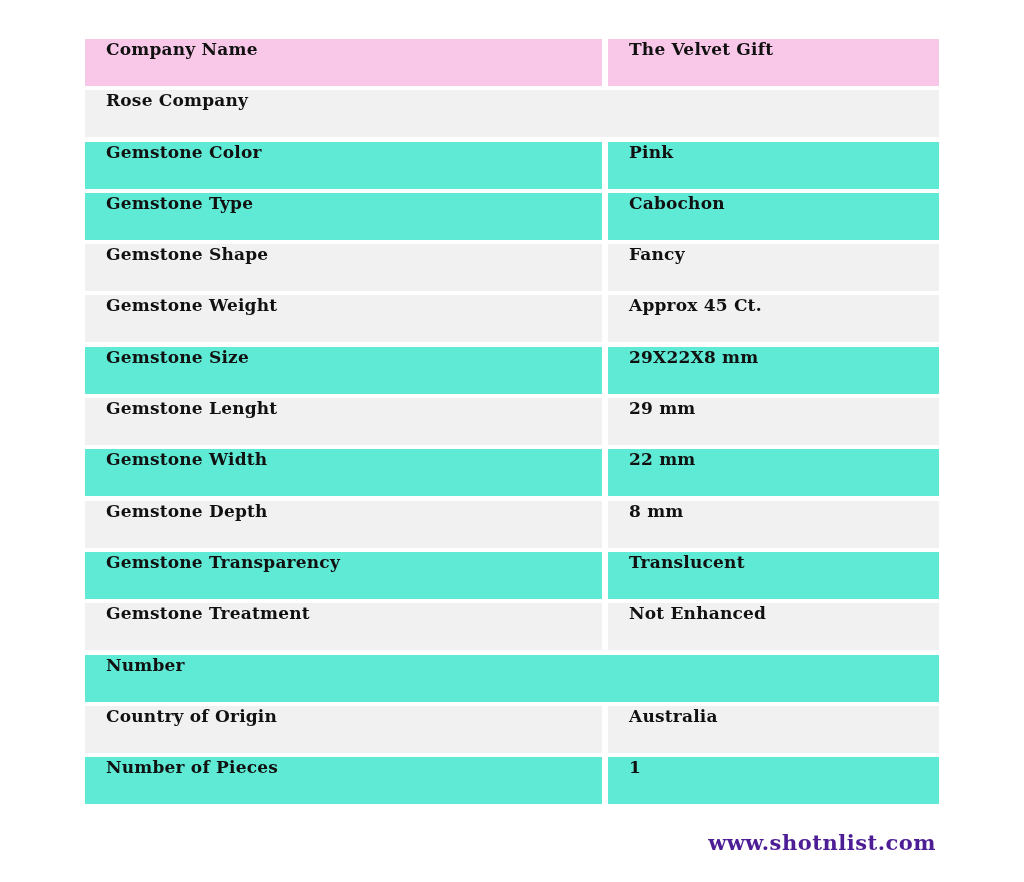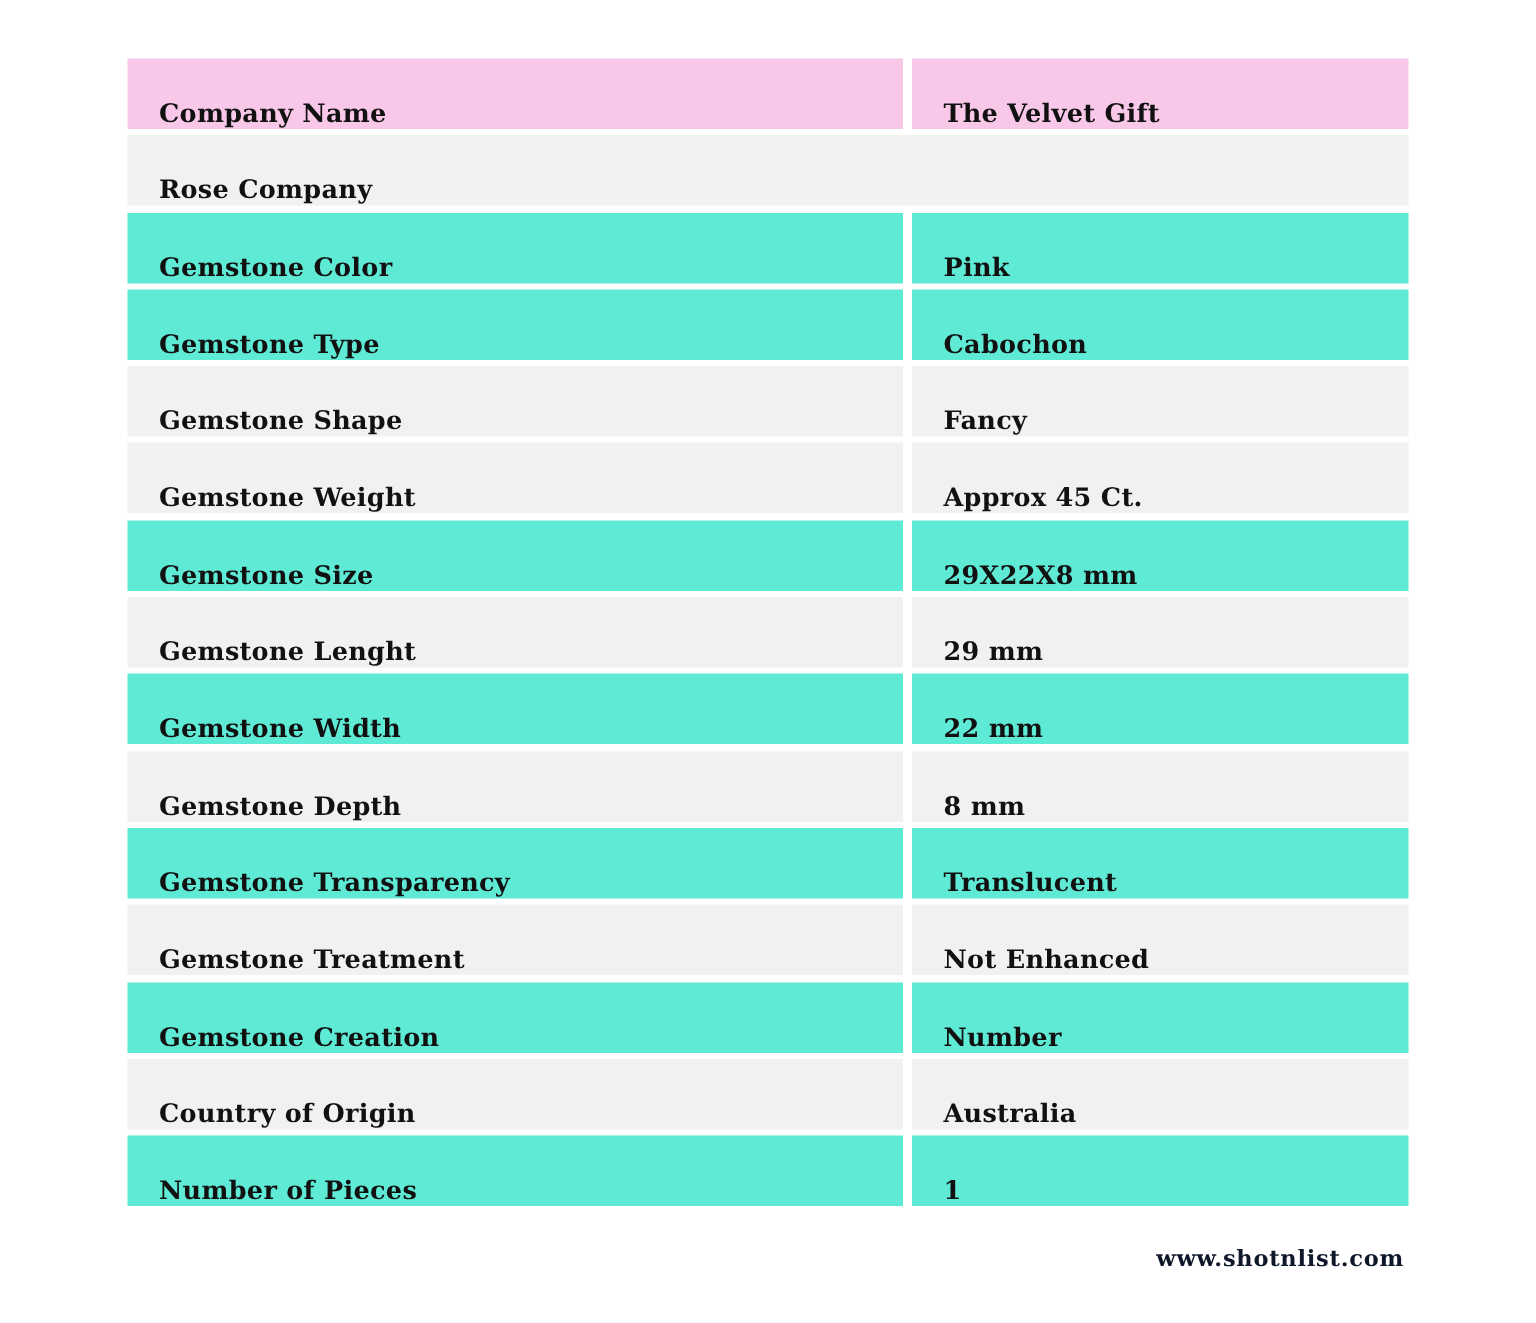--- a/index.html
+++ b/index.html
@@ -17,41 +17,41 @@
     width: 854px;
   }
   .spec-row {
     display: flex;
     column-gap: 6px;
     margin-bottom: 4.3px;
     height: 47px;
   }
   .cell {
     display: flex;
-    align-items: flex-end;
+    align-items: flex-start;
     padding-left: 21px;
     font-weight: bold;
     font-size: 17px;
     color: #111111;
     letter-spacing: 0.2px;
     white-space: nowrap;
     overflow: hidden;
   }
   .cell-label { width: 517px; flex: 0 0 517px; }
   .cell-value { flex: 1 1 auto; }
   .row-pink  .cell { background: #f9c8e8; }
   .row-gray  .cell { background: #f1f1f1; }
   .row-white .cell { background: #5eead4; }
   .watermark {
     position: absolute;
     right: 88px;
     top: 830px;
     font-weight: bold;
-    font-size: 15px;
-    color: #0f172a;
+    font-size: 21px;
+    color: #4c1d95;
     letter-spacing: 0.5px;
   }
 </style>
 </head>
 <body>
 
 <div class="spec-table">
 
   <div class="spec-row row-pink">
     <div class="cell cell-label">
@@ -152,23 +152,20 @@
   <div class="spec-row row-gray">
     <div class="cell cell-label">
         <span>Gemstone Treatment</span>
       </div>
     <div class="cell cell-value">
         <span>Not Enhanced</span>
       </div>
   </div>
 
   <div class="spec-row row-white">
-    <div class="cell cell-label">
-        <span>Gemstone Creation</span>
-      </div>
     <div class="cell cell-value">
         <span>Number</span>
       </div>
   </div>
 
   <div class="spec-row row-gray">
     <div class="cell cell-label">
         <span>Country of Origin</span>
       </div>
     <div class="cell cell-value">

